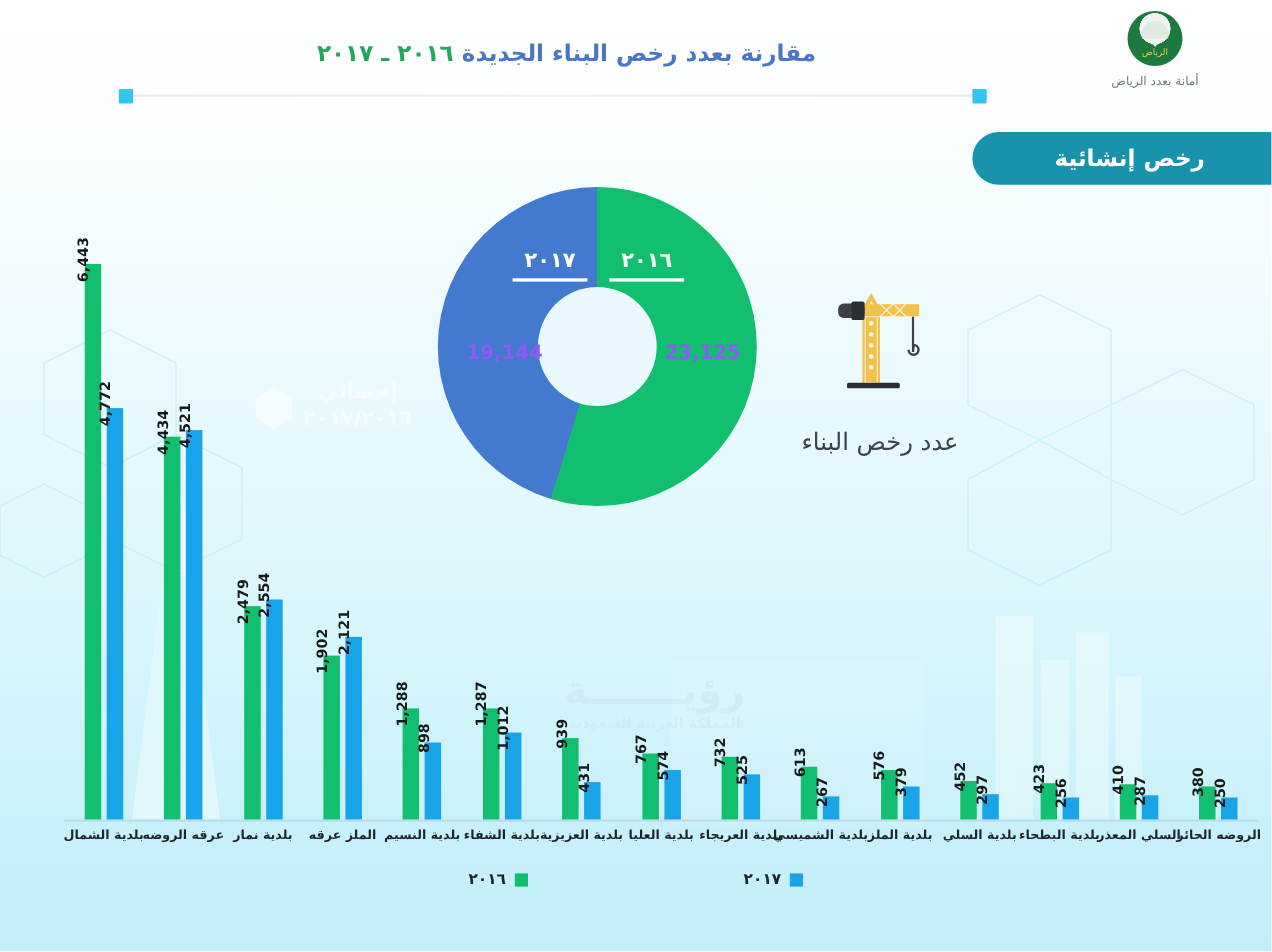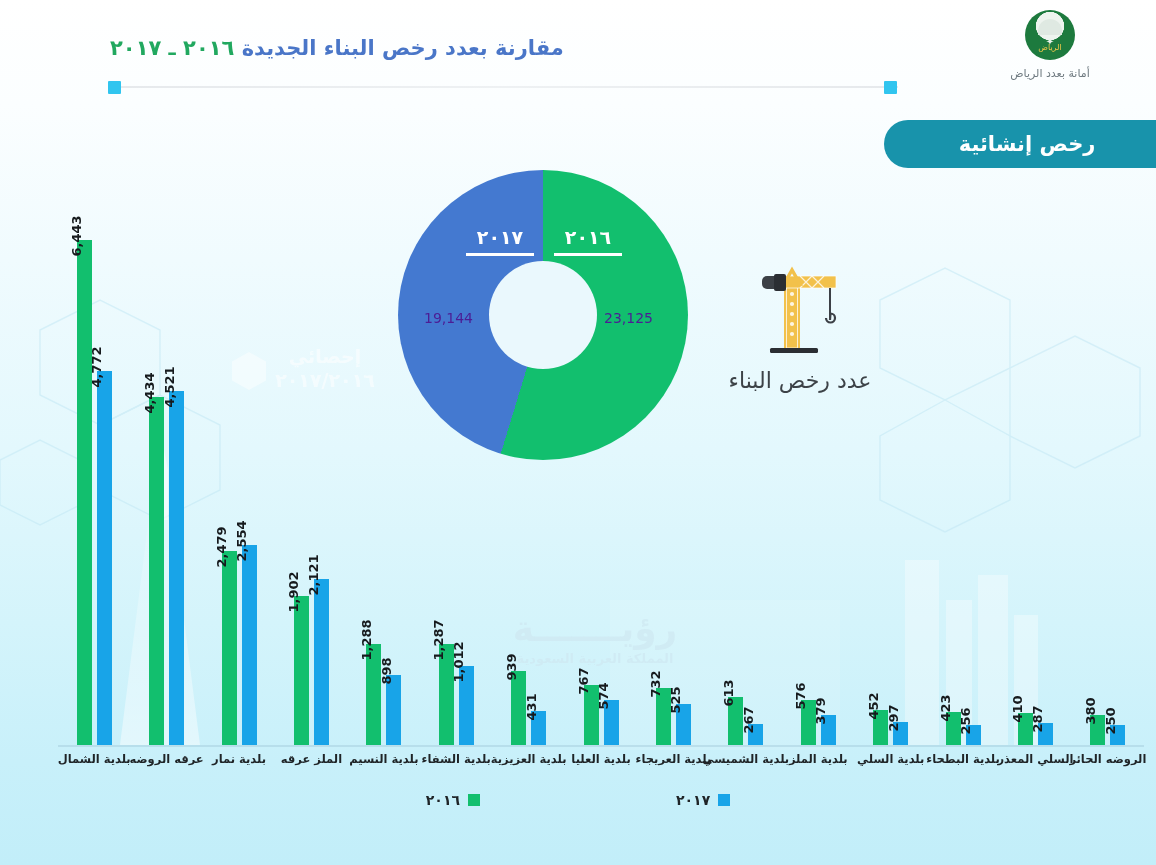--- a/index.html
+++ b/index.html
@@ -15,21 +15,21 @@
     position:absolute; inset:0;
     background:linear-gradient(180deg,#ffffff 0%,#fbfeff 12%,#f0fbfe 30%,#e3f8fd 52%,#d4f4fb 72%,#c8f0fa 88%,#c2eef9 100%);
   }
   #bg-deco { position:absolute; inset:0; }
 
   
   #header { position:absolute; left:0; top:0; width:1156px; height:115px; }
 
   #chart-title {
     position:absolute; left:110px; top:36px; width:810px;
-    text-align:left; direction:rtl;
+    text-align:center; direction:rtl;
     font-size:21px; font-weight:bold; color:#4a76c8;
     letter-spacing:0.2px;
   }
   #chart-title .yrs { color:#21a85f; }
 
   #title-rule {
     position:absolute; left:112px; top:86px; width:786px; height:2px;
     background:linear-gradient(90deg,#e6e9ec,#eef1f3,#e6e9ec);
   }
   .rule-cap {
@@ -109,29 +109,29 @@
     background:#eaf8fd;
   }
   .donut-yr {
     position:absolute; top:56px;
     color:#ffffff; font-size:19px; font-weight:bold; direction:rtl;
     padding-bottom:6px;
   }
   .donut-yr .ul { display:block; height:3px; background:#ffffff; margin-top:5px; }
   #donut-yr-2016 { left:156px; width:68px; text-align:center; }
   #donut-yr-2017 { left:68px;  width:68px; text-align:center; }
-  .donut-val { position:absolute; color:#4c1d95; font-size:14px; font-weight:normal; }
+  .donut-val { position:absolute; color:#8b5cf6; font-size:18px; font-weight:bold; }
   #donut-val-2016 { left:206px; top:140px; }
   #donut-val-2017 { left:26px;  top:140px; }
 
   
   #kpi { position:absolute; left:700px; top:262px; width:200px; text-align:center; }
   #crane-icon { width:120px; height:104px; margin:0 auto; display:block; }
   #kpi-label {
-    margin-top:2px; direction:rtl;
+    margin-top:24px; direction:rtl;
     font-size:22px; color:#3c4247; letter-spacing:.2px;
   }
 
   
   #barchart {
     position:absolute; left:58px; top:240px;
     width:1086px; height:505px;
   }
   #bars {
     position:absolute; left:0; bottom:0; width:100%; height:505px;

